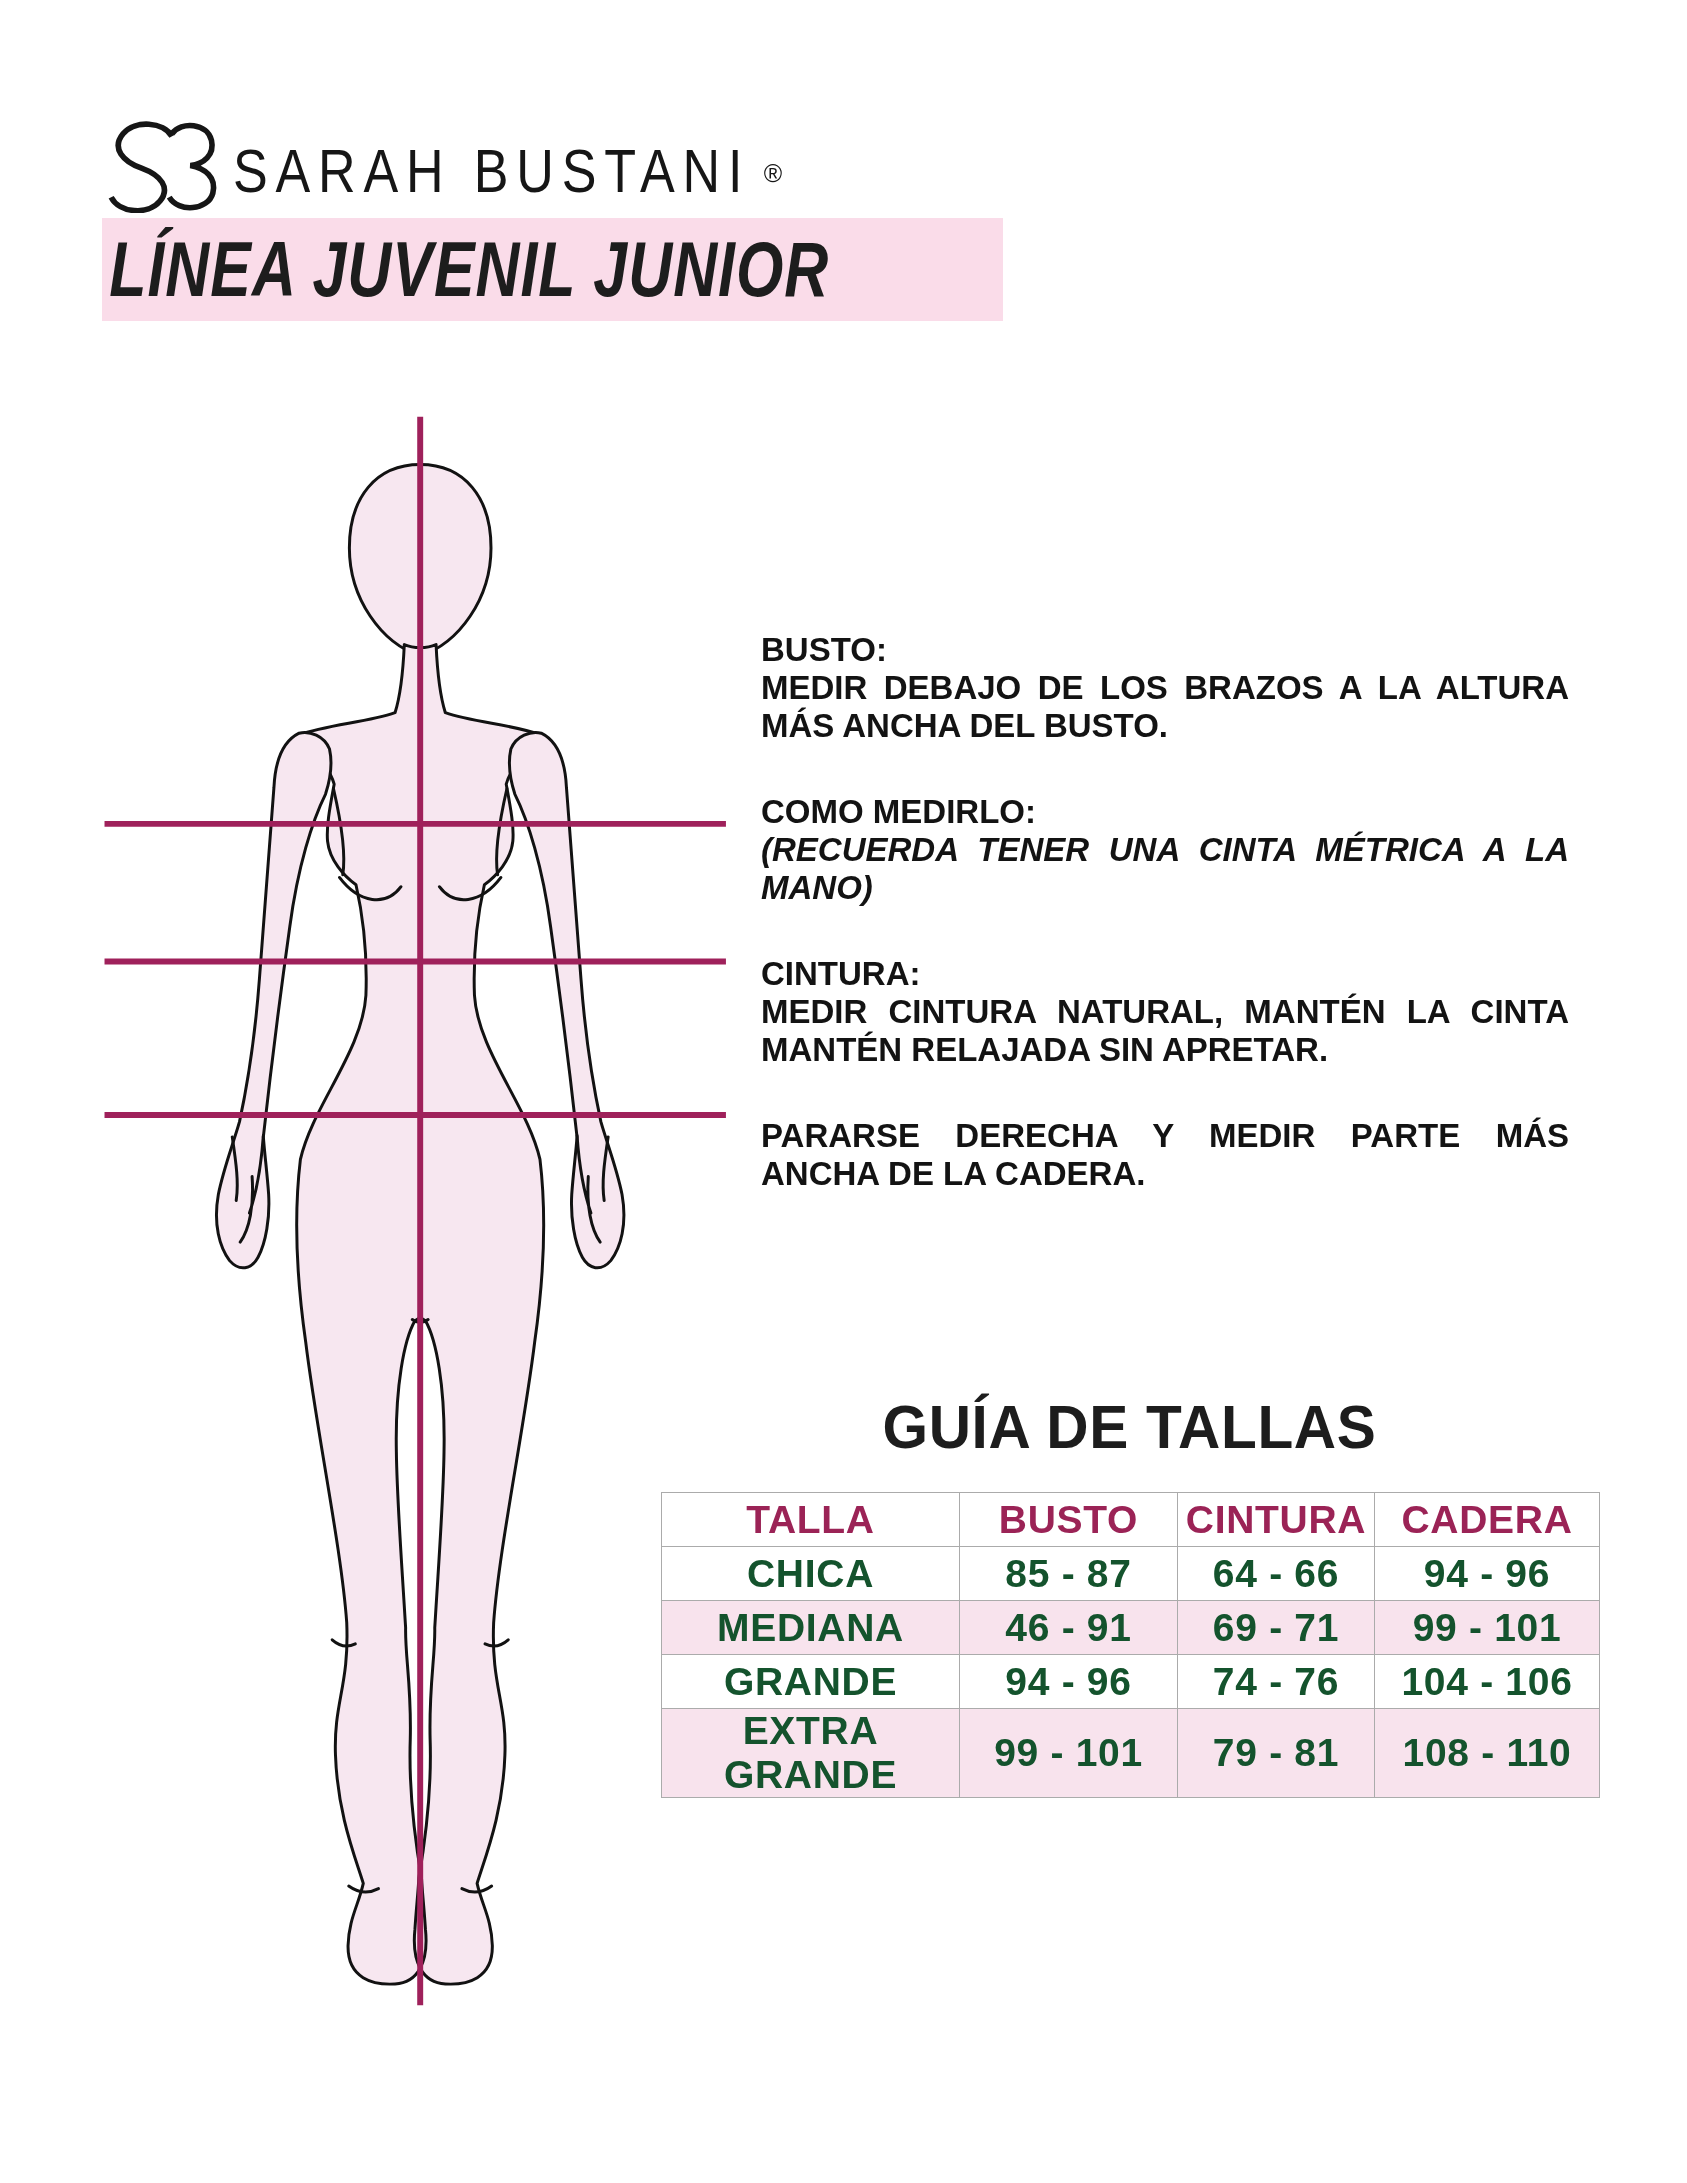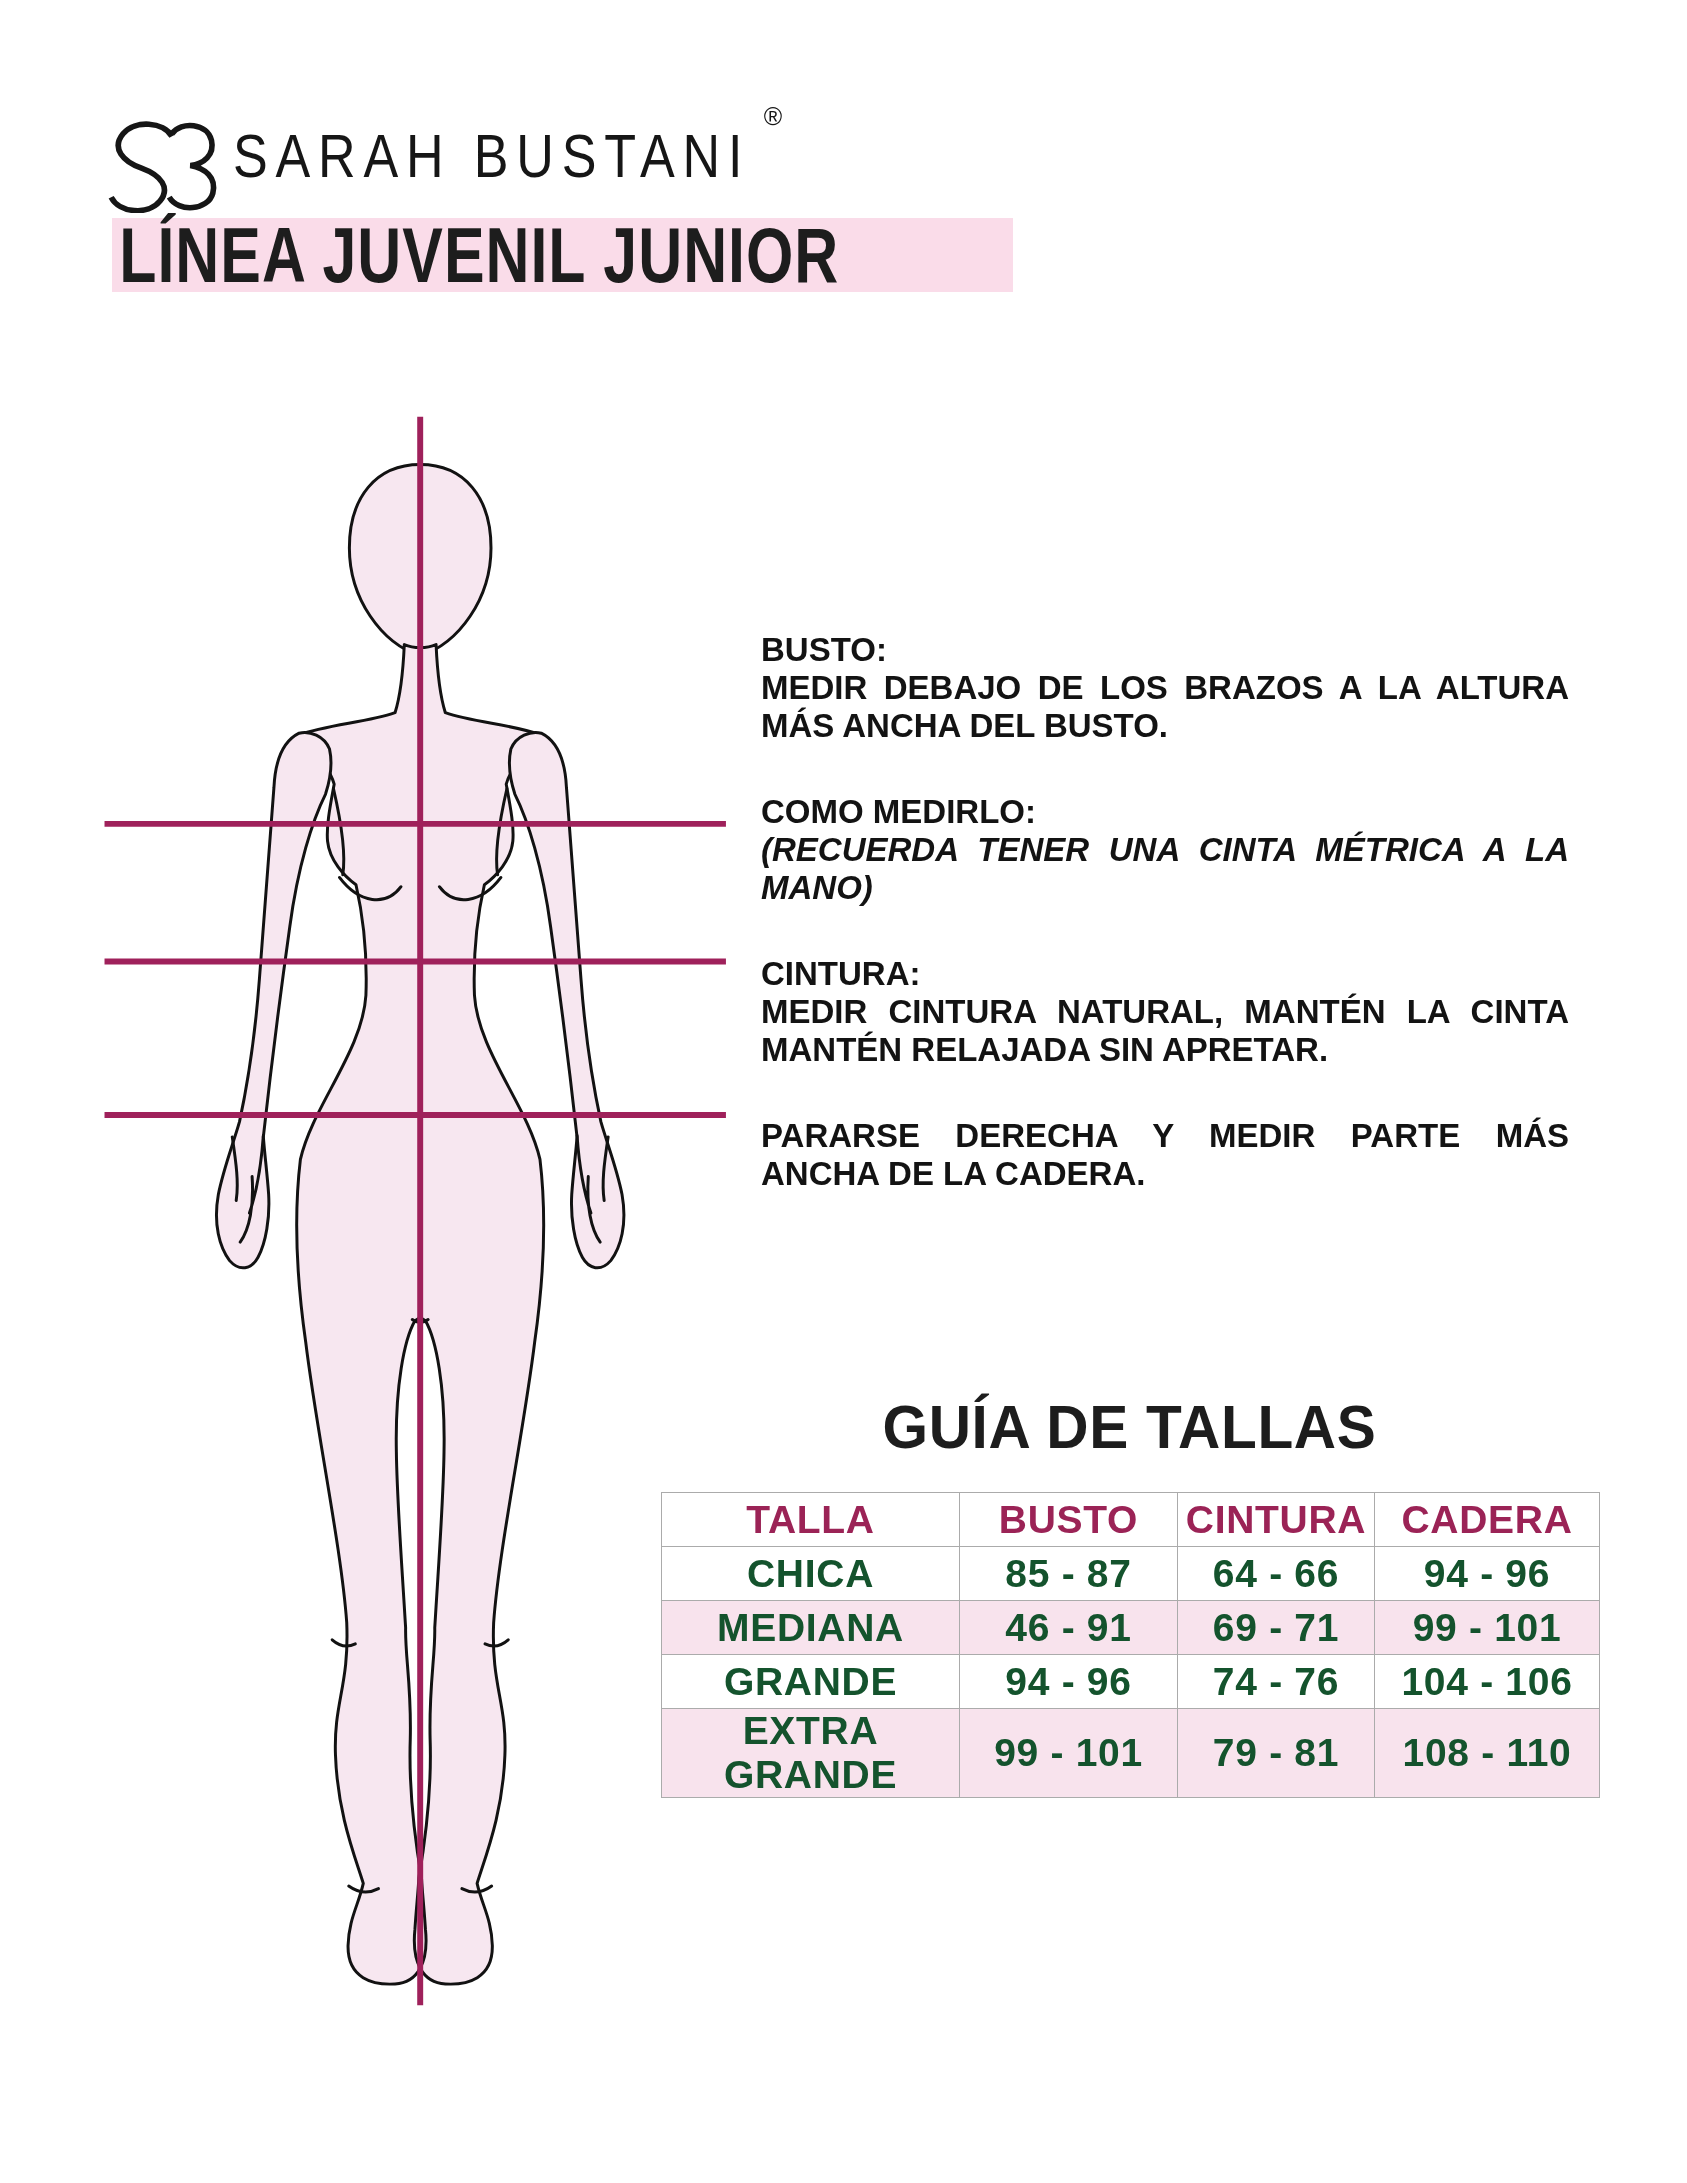--- a/index.html
+++ b/index.html
@@ -2,29 +2,29 @@
 <html style="font-size:10.6px"><head>
 <meta charset="utf-8">
 <style>
   html,body{margin:0;padding:0;background:#ffffff;}
   #page{
     position:relative;width:1687px;height:2183px;background:#ffffff;overflow:hidden;
     font-family:"Liberation Sans",sans-serif;color:#1b1b1b;
   }
   
   #logo-mark{position:absolute;left:94px;top:114px;width:132px;height:99px;}
-  #brand-line{position:absolute;left:233px;top:120px;height:86px;display:flex;align-items:flex-start;white-space:nowrap;}
+  #brand-line{position:absolute;left:233px;top:120px;height:86px;display:flex;align-items:flex-end;white-space:nowrap;}
   #brand-name{
     font-size:62px;font-weight:400;letter-spacing:9.3px;color:#161616;
     transform:scaleX(0.84);transform-origin:left center;display:inline-block;
   }
   #brand-reg{font-size:25px;font-weight:400;color:#161616;position:relative;top:-18.5px;left:-85px;}
   #title-band{
-    position:absolute;left:112px;top:218px;width:901px;height:74px;
-    background:#fadce9;display:flex;align-items:center;
+    position:absolute;left:102px;top:218px;width:901px;height:103px;
+    background:#fadce9;display:flex;align-items:center;font-style:italic;
   }
   #page-title{
     font-size:78px;font-weight:700;letter-spacing:1.3px;color:#1d1d1d;line-height:83px;
     padding-left:9.3px;transform:scaleX(0.78);transform-origin:left center;display:inline-block;white-space:nowrap;
   }
   
   #figure-svg{position:absolute;left:66px;top:397px;width:715px;height:1628px;}
   .body-fill{fill:#f7e7f0;stroke:#121212;stroke-width:4.5;stroke-linejoin:round;}
   .detail-stroke{fill:none;stroke:#121212;stroke-width:4.5;stroke-linecap:round;}
   .measure-line{stroke:#9f215b;stroke-width:9;fill:none;}

